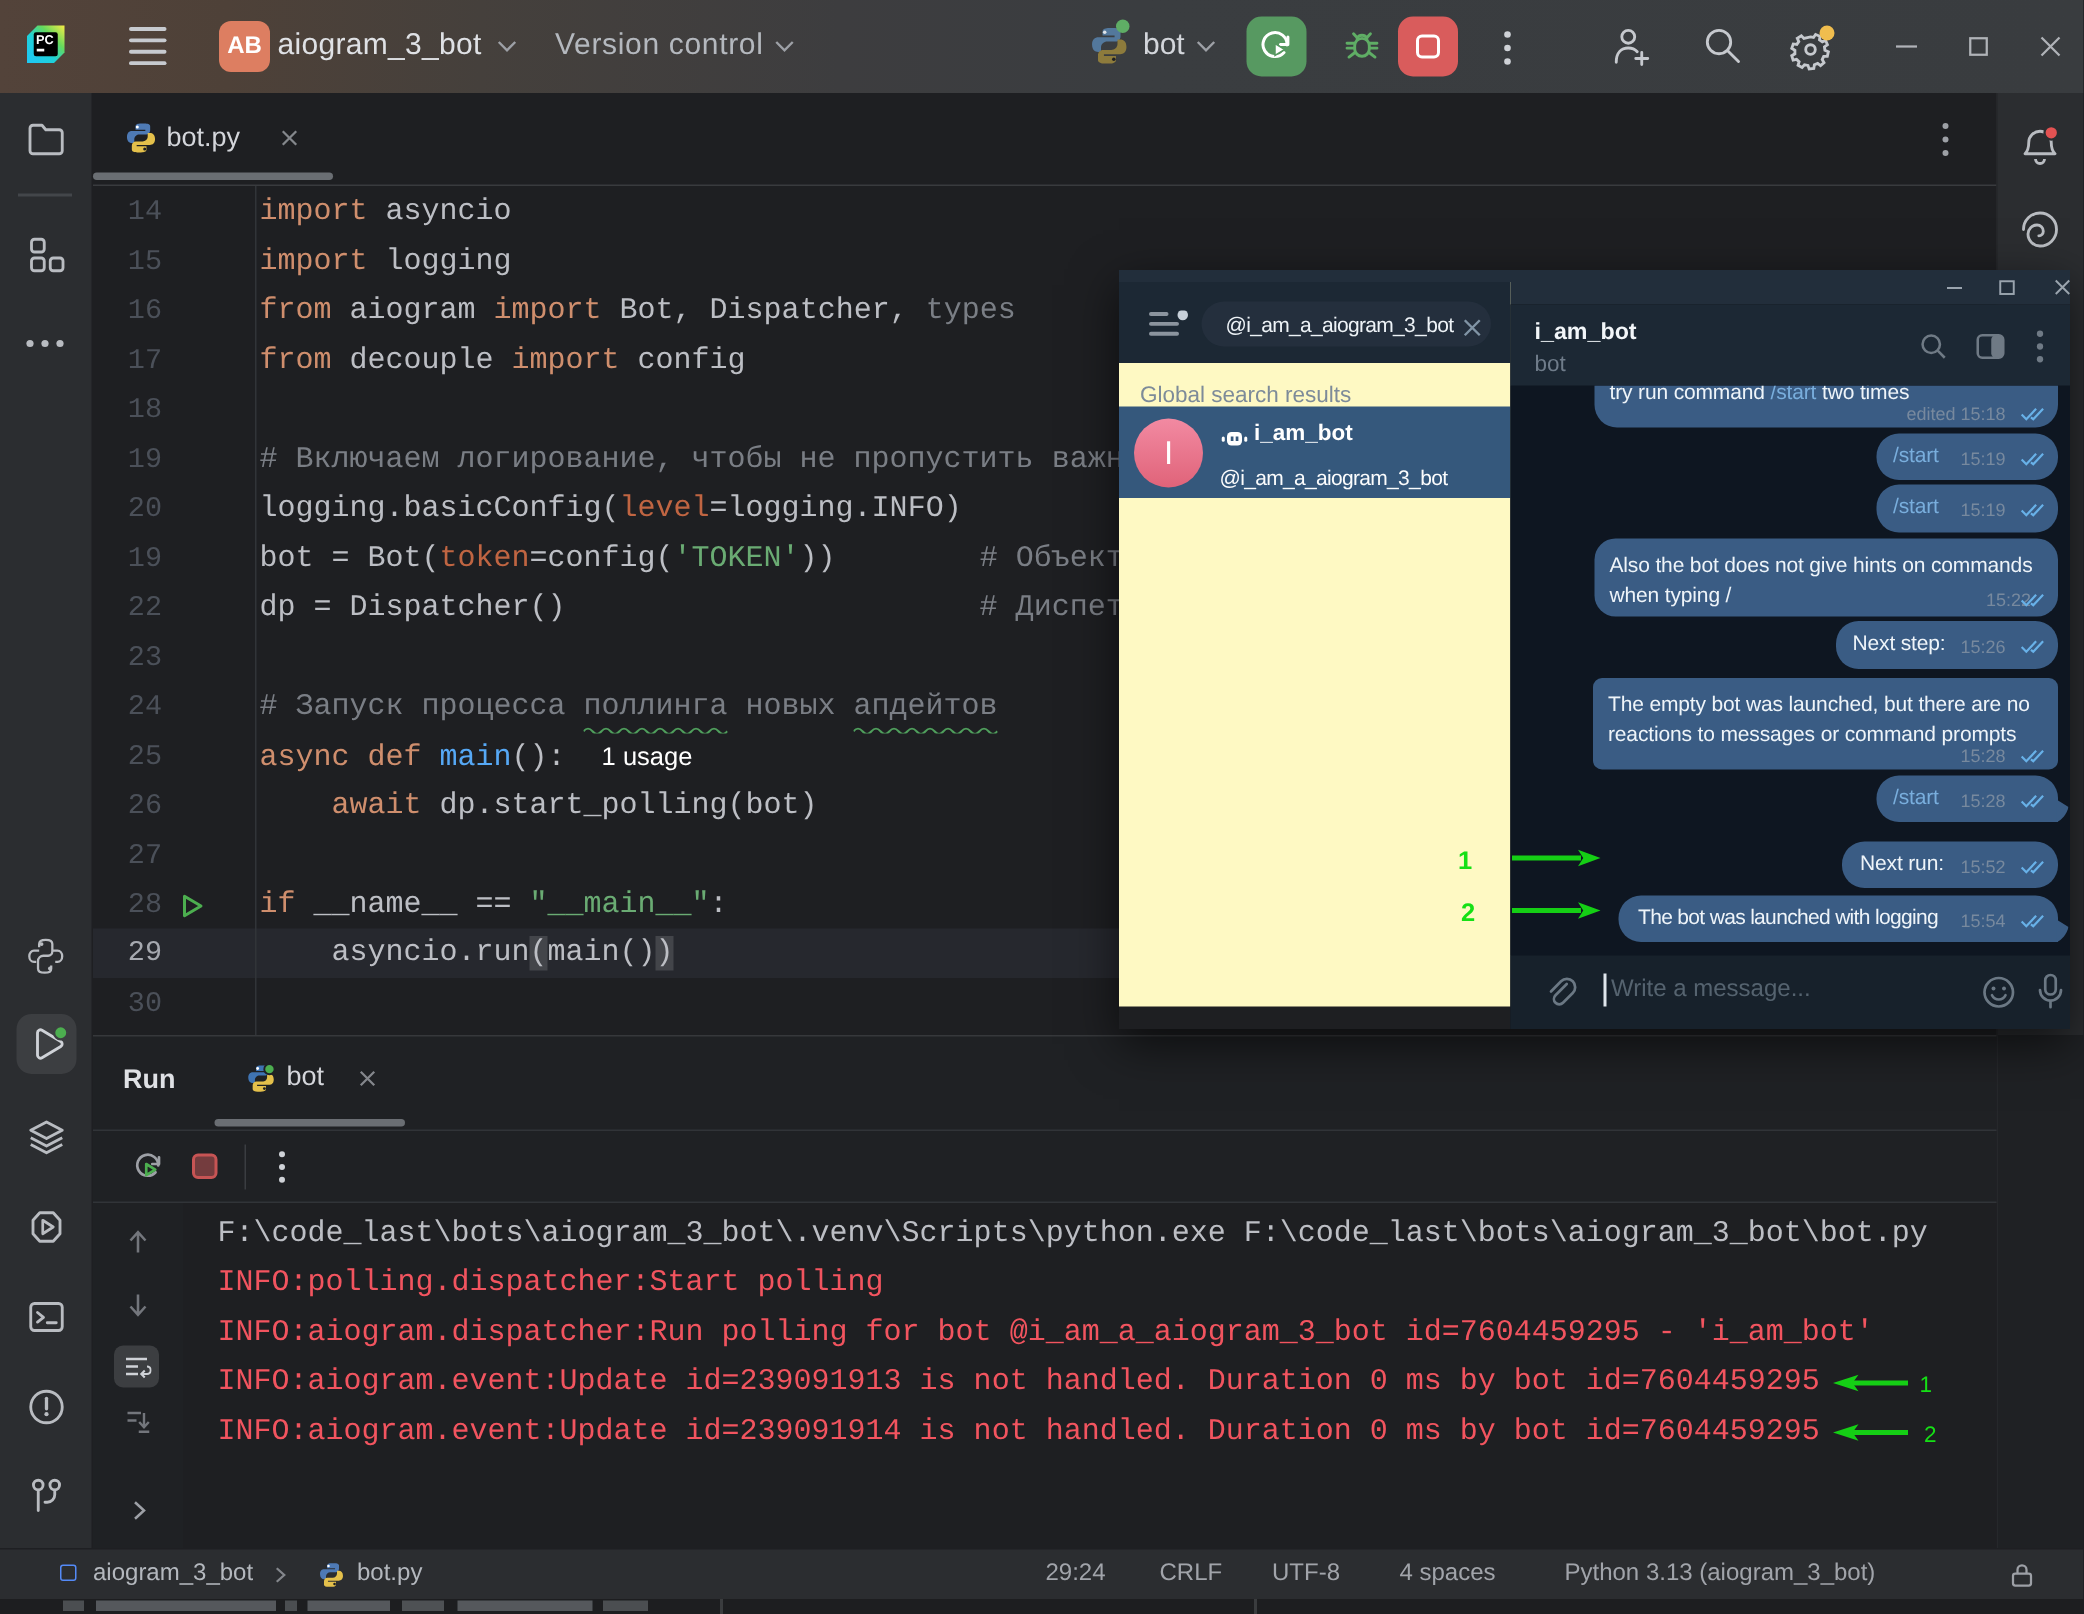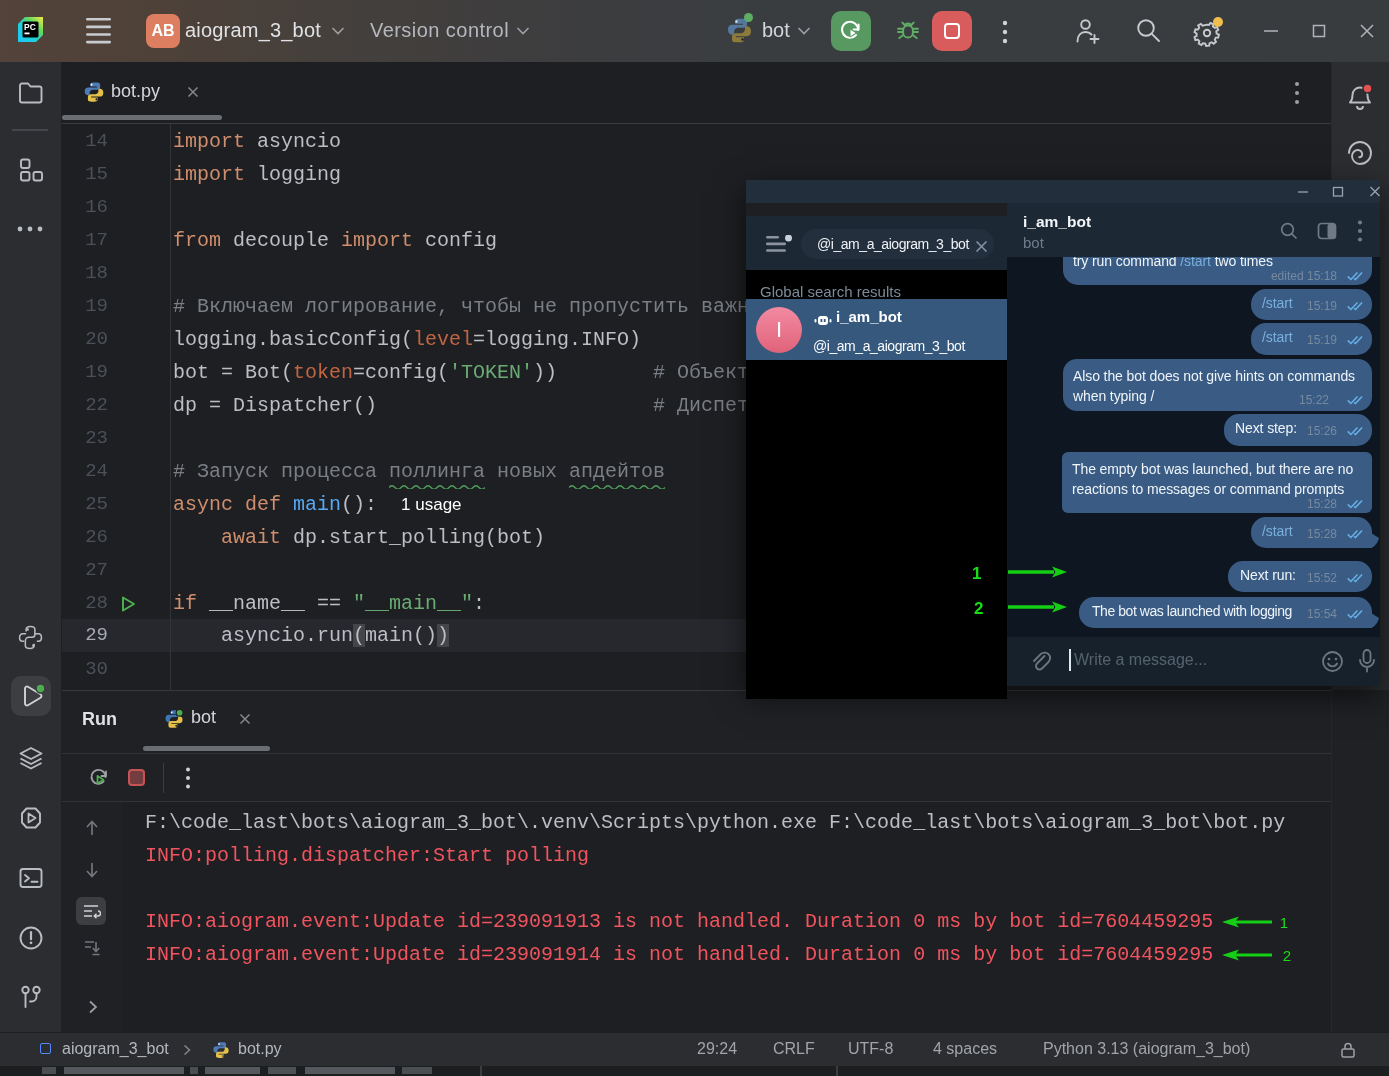--- a/index.html
+++ b/index.html
@@ -28,21 +28,21 @@
 #runpanel { left:62px; top:690px; width:1269px; height:342px; background:#1f2124; border-top:1px solid #36383b; }
 .conline { position:absolute; left:83px; height:33px; line-height:33px; white-space:pre;
   font-family:"Liberation Mono",monospace; font-size:20px; color:#f2545f; }
 
 #statusbar { left:0; top:1032px; width:1389px; height:34px; background:#2b2d30; border-top:1px solid #1e1f22;
   color:#a1a4aa; font-size:16px; }
 #bottomstrip { left:0; top:1066px; width:1389px; height:10px; background:#1d1e20; }
 
 #tg { left:746px; top:180px; width:634px; height:506px; box-shadow:0 10px 30px rgba(0,0,0,0.6); }
 #tg-title { position:absolute; left:0; top:0; width:634px; height:23px; background:#222e3b; }
-#tg-left { position:absolute; left:0; top:36px; width:261px; height:483px; background:#000000; }
+#tg-left { position:absolute; left:0; top:8px; width:261px; height:483px; background:#fef9c3; }
 #tg-lefttop { position:absolute; left:0; top:0; width:261px; height:54px; background:#1c2834; }
 #tg-right { position:absolute; left:261px; top:23px; width:373px; height:483px; background:#0e1621; }
 #tg-header { position:absolute; left:0; top:0; width:373px; height:54px; background:#1c2834; }
 #tg-chat { position:absolute; left:0; top:54px; width:373px; height:380px; background:#0e1621; overflow:hidden; }
 #tg-input { position:absolute; left:0; top:434px; width:373px; height:49px; background:#17212b; }
 .bubble { position:absolute; background:#3a5c84; color:#eef4f9; font-size:14px; letter-spacing:-0.1px; border-radius:15px; }
 .btime { color:#77899e; font-size:12px; letter-spacing:0; }
 .bcmd { color:#79aedd; }
 </style>
 </head>
@@ -267,20 +267,21 @@
   <div class="lnum" style="top:430px;">27</div>
   <div class="lnum" style="top:463px;padding-left:18px;">28</div>
   <div class="lnum" style="top:495px;color:#a6a9b0;">29</div>
   <div class="lnum" style="top:529px;">30</div>
 
   <svg class="tb-ico" style="left:55px;top:469px" width="22" height="22" viewBox="0 0 22 22">
     <path d="M6 4.5 L17 11 L6 17.5 Z" stroke="#4cae4f" stroke-width="2" fill="none" stroke-linejoin="round"></path>
   </svg>
   <div class="cline" style="top:1px;"><span class="kw">import</span> asyncio</div>
   <div class="cline" style="top:34px;"><span class="kw">import</span> logging</div>
+  <div class="cline" style="top:67px;"><span class="kw">from</span> aiogram <span class="kw">import</span> Bot, Dispatcher, <span class="gray">types</span></div>
   <div class="cline" style="top:100px;"><span class="kw">from</span> decouple <span class="kw">import</span> config</div>
   <div class="cline" style="top:166px;"><span class="cmt"># Включаем логирование, чтобы не пропустить важные сообщения</span></div>
   <div class="cline" style="top:199px;">logging.basicConfig(<span class="arg">level</span>=logging.INFO)</div>
   <div class="cline" style="top:232px;">bot = Bot(<span class="arg">token</span>=config(<span class="str">'TOKEN'</span>))        <span class="cmt"># Объект бота</span></div>
   <div class="cline" style="top:265px;">dp = Dispatcher()                       <span class="cmt"># Диспетчер</span></div>
   <div class="cline" style="top:331px;"><span class="cmt"># Запуск процесса поллинга новых апдейтов</span></div>
   <svg class="tb-ico" style="left:327px;top:360px" width="96" height="5" viewBox="0 0 96 5">
       <path d="M0 3.5 q3 -3.5 6 0 t6 0 t6 0 t6 0 t6 0 t6 0 t6 0 t6 0 t6 0 t6 0 t6 0 t6 0 t6 0 t6 0 t6 0 t6 0" stroke="#4f9e5c" stroke-width="1.3" fill="none"></path>
     </svg>
   <svg class="tb-ico" style="left:507px;top:360px" width="96" height="5" viewBox="0 0 96 5">
@@ -371,20 +372,21 @@
         <path d="M3 4 h9 M3 9 h6"></path>
     <path d="M14 4 v9 M10.8 10 L14 13.5 L17.2 10 M10.5 16.5 h7"></path>
       </g>
   </svg>
   <svg class="tb-ico" style="left:23px;top:308px" width="16" height="16" viewBox="0 0 16 16">
     <path d="M5 2.5 L11 8 L5 13.5" stroke="#9da0a6" stroke-width="1.7" fill="none"></path>
   </svg>
 
   <div class="conline" style="top:115px;color:#bcbec4;">F:\code_last\bots\aiogram_3_bot\.venv\Scripts\python.exe F:\code_last\bots\aiogram_3_bot\bot.py</div>
   <div class="conline" style="top:148px;">INFO:polling.dispatcher:Start polling</div>
+  <div class="conline" style="top:181px;">INFO:aiogram.dispatcher:Run polling for bot @i_am_a_aiogram_3_bot id=7604459295 - 'i_am_bot'</div>
   <div class="conline" style="top:214px;">INFO:aiogram.event:Update id=239091913 is not handled. Duration 0 ms by bot id=7604459295</div>
   <div class="conline" style="top:247px;">INFO:aiogram.event:Update id=239091914 is not handled. Duration 0 ms by bot id=7604459295</div>
 
   <svg class="tb-ico" style="left:1098px;top:222px" width="140" height="18" viewBox="0 0 140 18">
     <path d="M68 9 H112" stroke="#15cf15" stroke-width="3.2"></path>
     <path d="M62 9 L79 3.5 L75 9 L79 14.5 Z" fill="#15cf15"></path>
     <text x="128" y="15" font-size="15" fill="#15e015" text-anchor="end" font-family="Liberation Sans">1</text>
   </svg>
   <svg class="tb-ico" style="left:1098px;top:255px" width="140" height="18" viewBox="0 0 140 18">
     <path d="M68 9 H112" stroke="#15cf15" stroke-width="3.2"></path>
@@ -493,21 +495,21 @@
       <div class="bubble" style="right:8px;top:66px;width:121px;height:32px;">
         <div style="position:absolute;left:11px;top:6px;" class="bcmd">/start</div>
         <div style="position:absolute;right:35px;top:10px;" class="btime">15:19</div>
         <svg class="chk" style="position:absolute;right:8px;top:12px" width="17" height="10" viewBox="0 0 22 12">
             <path d="M1 6.5 L5 10.5 L13.5 1.5 M9 9 L11 10.5 L19.5 1.5" stroke="#68b1e8" stroke-width="1.9" fill="none"></path>
           </svg>
       </div>
 
       <div class="bubble" style="right:8px;top:102px;width:309px;height:52px;border-radius:14px;">
         <div style="position:absolute;left:10px;top:8px;line-height:19.5px;">Also the bot does not give hints on commands<br>when typing /</div>
-        <div style="position:absolute;right:43px;top:34px;" class="btime">15:22</div>
+        <div style="position:absolute;right:18px;top:34px;" class="btime">15:22</div>
         <svg class="chk" style="position:absolute;right:8px;top:36px" width="17" height="10" viewBox="0 0 22 12">
             <path d="M1 6.5 L5 10.5 L13.5 1.5 M9 9 L11 10.5 L19.5 1.5" stroke="#68b1e8" stroke-width="1.9" fill="none"></path>
           </svg>
       </div>
 
       <div class="bubble" style="right:8px;top:157px;width:148px;height:32px;">
         <div style="position:absolute;left:11px;top:6px;">Next step:</div>
         <div style="position:absolute;right:35px;top:10px;" class="btime">15:26</div>
         <svg class="chk" style="position:absolute;right:8px;top:12px" width="17" height="10" viewBox="0 0 22 12">
             <path d="M1 6.5 L5 10.5 L13.5 1.5 M9 9 L11 10.5 L19.5 1.5" stroke="#68b1e8" stroke-width="1.9" fill="none"></path>

